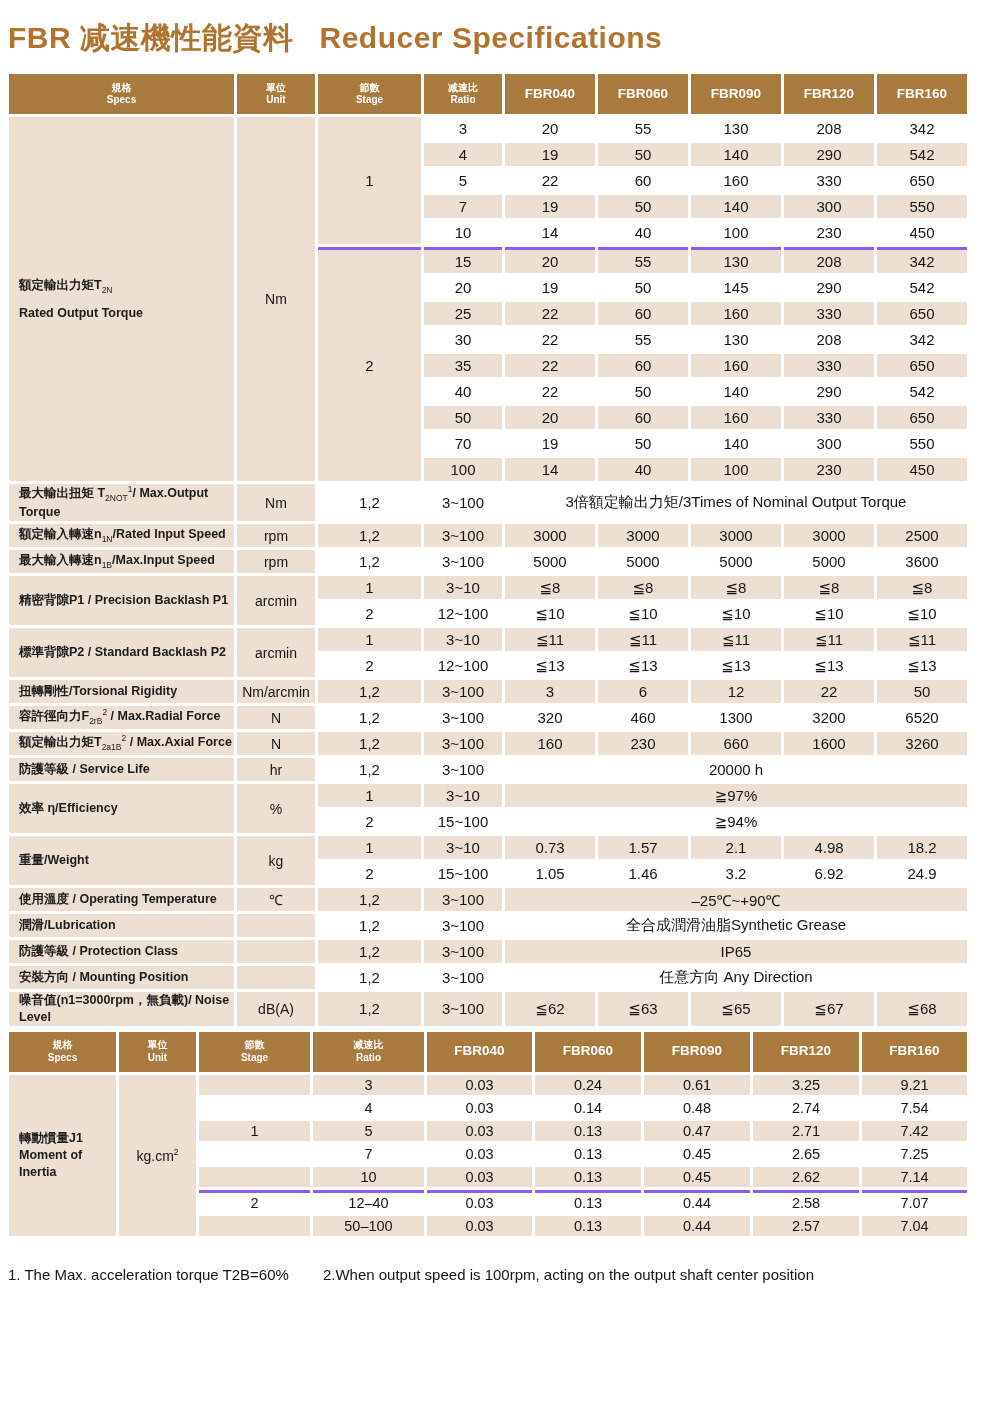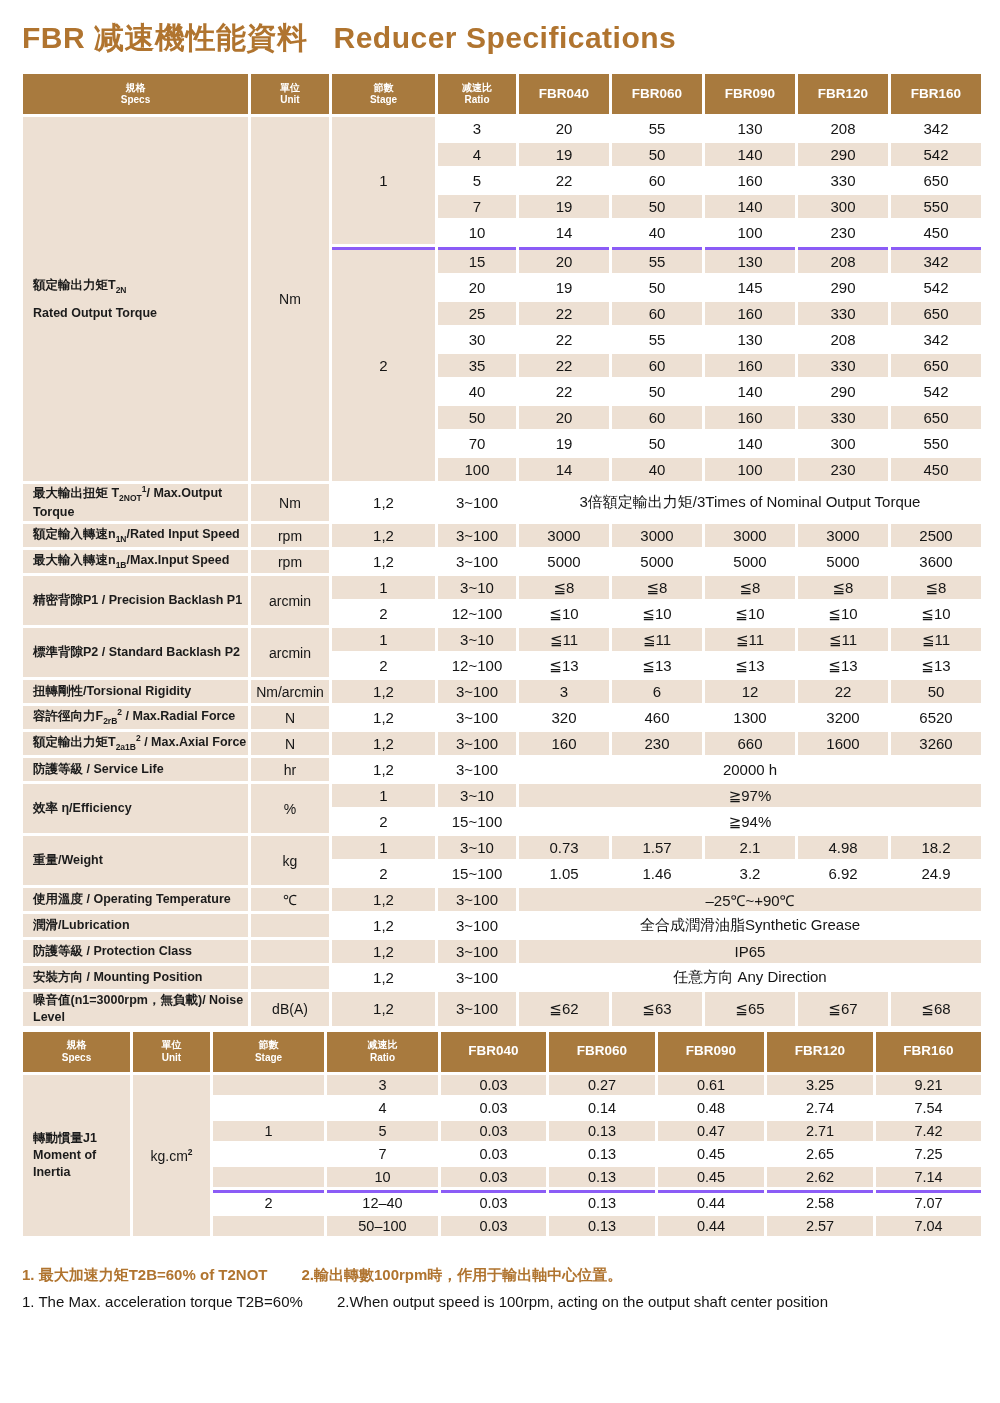--- a/index.html
+++ b/index.html
@@ -1,34 +1,34 @@
 <!DOCTYPE html>
 <html><head>
 <meta charset="utf-8">
 <style>
   html,body{margin:0;padding:0;background:#fff}
-  .sheet{width:1000px;height:1403px;box-sizing:border-box;padding:12px 18px 0 20px;
+  .sheet{width:1000px;height:1403px;box-sizing:border-box;padding:12px 18px 0 6px;
          font-family:"Liberation Sans",sans-serif;background:#fff;overflow:hidden}
   .ttl{font-size:30px;color:#b0742f;font-weight:700;margin:6px 0 12px 2px;letter-spacing:.5px}
   .ttl .en{margin-left:26px}
   .ttl2{margin-top:30px;margin-bottom:10px}
   .ttl2 .en{margin-left:12px}
   table{border-collapse:separate;border-spacing:3px;table-layout:fixed;width:964px}
   th{background:#a87a3e;color:#fff;font-weight:700;height:40px;padding:0;
      font-size:10px;line-height:1.25;text-align:center;vertical-align:middle}
   th.mod{font-size:13.5px}
   td{text-align:center;vertical-align:middle;padding:0;height:23px;font-size:15px;color:#151515}
   .t2 td{height:20px;font-size:14.5px}
   td.tan{background:#ede0d3}
   tr.w td.c{background:#fff}
   tr.b td.c{background:#ede0d3}
   td.lab{text-align:left;padding-left:10px;font-size:12.5px;font-weight:700;line-height:1.35;color:#1b1b1b}
   td.lab .l1{margin-bottom:9px}
   td.un{font-size:14px}
-  sub,sup{font-size:8.5px;font-weight:700}
+  sub,sup{font-size:8.5px;font-weight:400}
   tr.sep>td{border-top:3px solid #8b5cf6}
   .fns{margin-top:22px;margin-left:2px}
   .fns div{line-height:27px;font-size:15px}
   .fzh{color:#b0742f;font-weight:700}
   .fen{color:#141414}
   .gap{margin-left:34px}
 </style>
 </head>
 <body>
 
@@ -413,21 +413,21 @@
     </tr>
     <tr class="b">
           <td class="lab tan one" rowspan="7">
             <div>轉動慣量J1</div>
             <div>Moment of Inertia</div>
           </td>
           <td class="un tan" rowspan="7"><span>kg.cm</span><sup>2</sup></td>
           <td class="c"></td>
           <td class="c">3</td>
           <td class="c">0.03</td>
-          <td class="c">0.27</td>
+          <td class="c">0.24</td>
           <td class="c">0.61</td>
           <td class="c">3.25</td>
           <td class="c">9.21</td>
         </tr>
     <tr class="w">
           <td class="c"></td>
           <td class="c">4</td>
           <td class="c">0.03</td>
           <td class="c">0.14</td>
           <td class="c">0.48</td>
@@ -476,18 +476,17 @@
           <td class="c">0.03</td>
           <td class="c">0.13</td>
           <td class="c">0.44</td>
           <td class="c">2.57</td>
           <td class="c">7.04</td>
         </tr>
   </tbody>
     </table>
 
   <div class="fns">
-    <div class="fzh"><span>1. 最大加速力矩T2B=60% of T2NOT</span><span class="gap">2.輸出轉數100rpm時，作用于輸出軸中心位置。</span></div>
     <div class="fen"><span>1. The Max. acceleration torque T2B=60%</span><span class="gap">2.When output speed is 100rpm, acting on the output shaft center position</span></div>
 
   </div>
 
 </div>
 
 </body></html>

